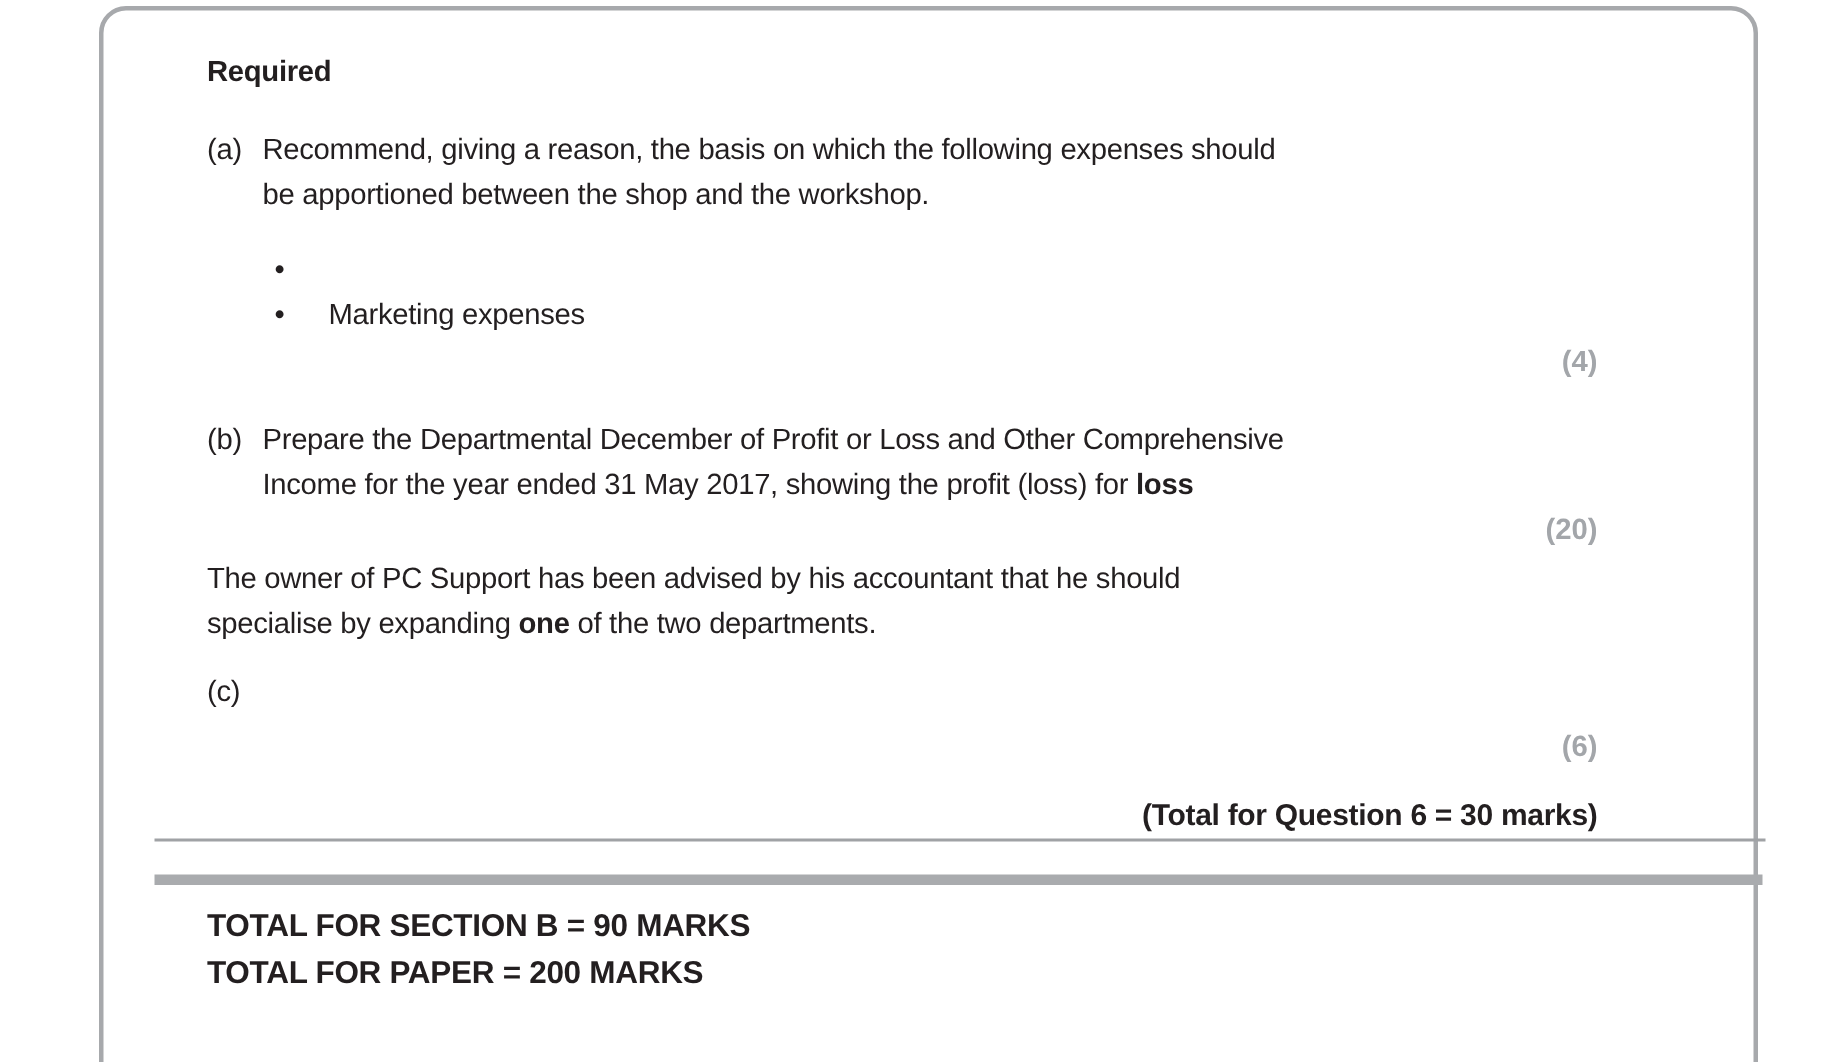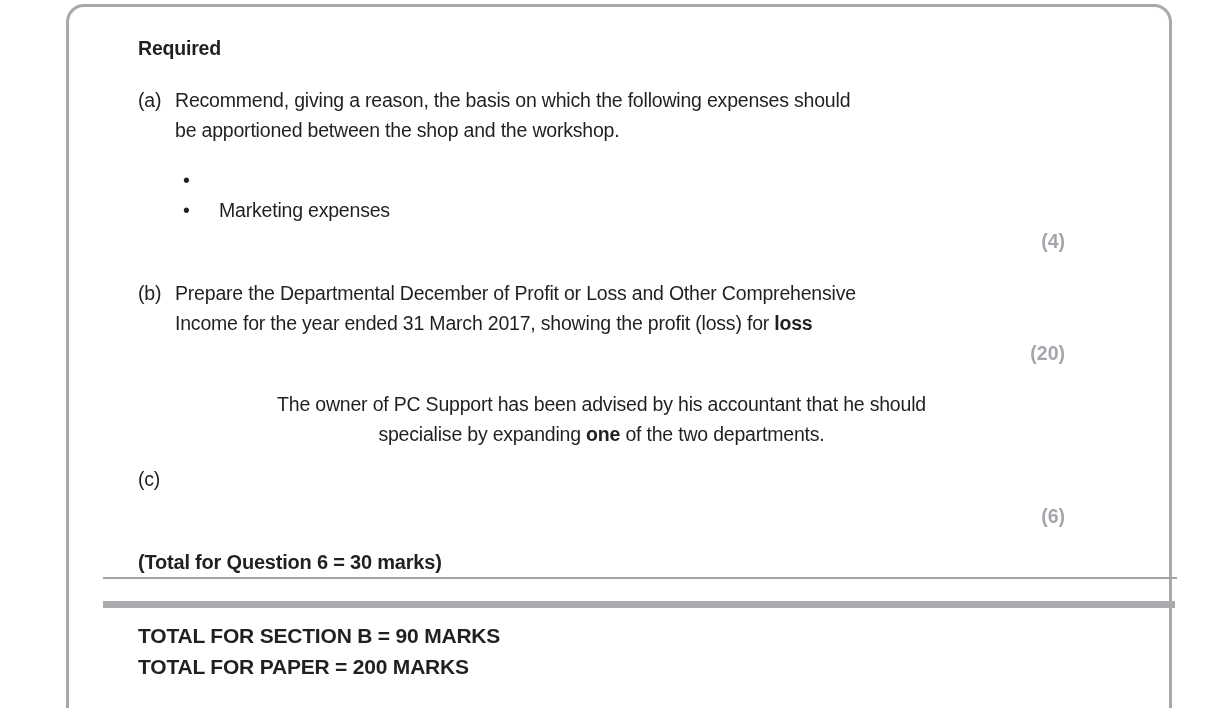--- a/index.html
+++ b/index.html
@@ -55,26 +55,26 @@
   .marks {
     text-align: right;
     font-size: 19.5px;
     font-weight: bold;
     line-height: 30px;
     color: #a3a6aa;
   }
   .marks-a { margin-top: 1px; }
   .part-b { margin-top: 22px; }
   .marks-b { margin-top: 0; }
-  .interlude { margin-top: 21px; text-align: center; }
+  .interlude { margin-top: 3px; }
   .part-c { margin-top: 15px; }
   .marks-c { margin-top: 7px; }
   .q-total {
     margin-top: 18px;
-    text-align: left;
+    text-align: right;
     font-size: 20px;
     font-weight: bold;
     line-height: 26px;
     letter-spacing: -0.2px;
   }
   .rule-thin {
     position: relative;
     left: -35px;
     width: 1074px;
     height: 2px;
@@ -122,21 +122,21 @@
         <span class="line">Marketing expenses</span>
       </div>
     </div>
 
     <div class="marks marks-a">(4)</div>
 
     <div class="part part-b">
       <span class="part-label">(b)</span>
       <div class="part-body">
         <div class="line">Prepare the Departmental December of Profit or Loss and Other Comprehensive</div>
-        <div class="line"><span>Income for the year ended 31 March 2017, showing the profit (loss) for </span><b>loss</b></div>
+        <div class="line"><span>Income for the year ended 31 May 2017, showing the profit (loss) for </span><b>loss</b></div>
       </div>
     </div>
 
     <div class="marks marks-b">(20)</div>
 
     <div class="interlude">
       <div class="line">The owner of PC Support has been advised by his accountant that he should</div>
       <div class="line"><span>specialise by expanding </span><b>one</b><span> of the two departments.</span></div>
     </div>
 

